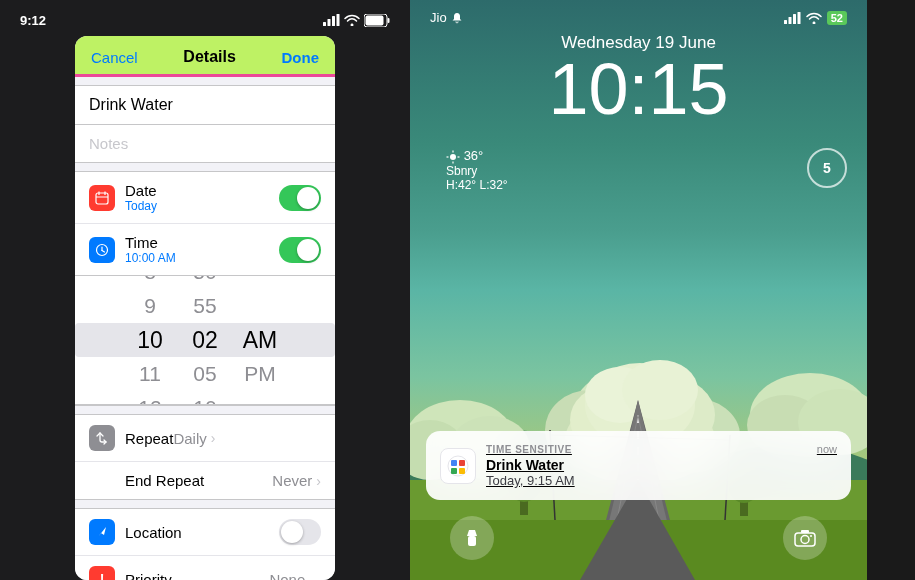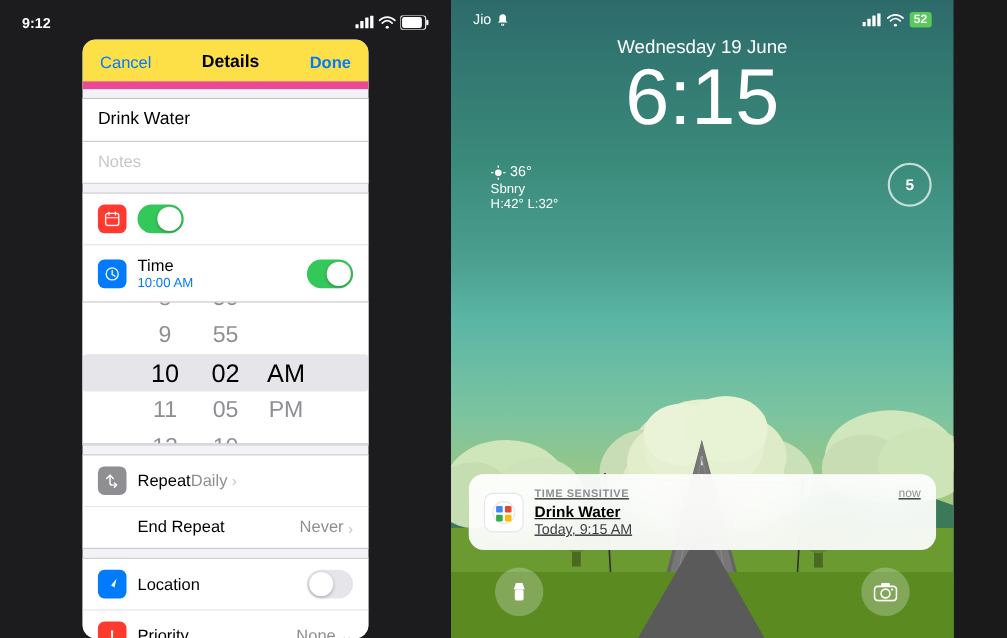--- a/index.html
+++ b/index.html
@@ -47,26 +47,26 @@
       background: #f2f2f7;
       border-radius: 12px;
       flex: 1;
       display: flex;
       flex-direction: column;
       overflow: hidden;
       margin-top: 4px;
     }
 
     .nav-bar {
-      background: #fde047;
+      background: #bef264;
       padding: 12px 16px 8px;
       display: flex;
       align-items: center;
       justify-content: space-between;
-      border-bottom: 7px solid #ec4899;
+      border-bottom: 3px solid #ec4899;
     }
 
     .nav-cancel {
       color: #007aff;
       font-size: 15px;
       cursor: pointer;
     }
 
     .nav-title {
       font-size: 16px;
@@ -477,20 +477,24 @@
     <div class="settings-section">
       <div class="settings-row">
         <div class="row-icon icon-red">
           <svg width="14" height="14" viewBox="0 0 14 14">
             <rect x="1" y="2" width="12" height="11" rx="2" fill="none" stroke="white" stroke-width="1.2"></rect>
             <line x1="4" y1="0.5" x2="4" y2="4" stroke="white" stroke-width="1.2"></line>
             <line x1="10" y1="0.5" x2="10" y2="4" stroke="white" stroke-width="1.2"></line>
             <line x1="1" y1="6" x2="13" y2="6" stroke="white" stroke-width="1"></line>
           </svg>
         </div>
+        <div class="row-label">
+          <span class="row-label-text">Date</span>
+          <span class="row-sub-text">Today</span>
+        </div>
         <div class="toggle"></div>
       </div>
 
       <div class="settings-row">
         <div class="row-icon icon-blue">
           <svg width="14" height="14" viewBox="0 0 14 14">
             <circle cx="7" cy="7" r="5.5" fill="none" stroke="white" stroke-width="1.2"></circle>
             <line x1="7" y1="4" x2="7" y2="7.5" stroke="white" stroke-width="1.2" stroke-linecap="round"></line>
             <line x1="7" y1="7.5" x2="9.5" y2="9" stroke="white" stroke-width="1.2" stroke-linecap="round"></line>
           </svg>
@@ -606,21 +610,21 @@
           <path d="M8 9.5 C7.2 9.5 6.5 10.2 6.5 11 C6.5 11.8 7.2 12.5 8 12.5 C8.8 12.5 9.5 11.8 9.5 11 C9.5 10.2 8.8 9.5 8 9.5Z" fill="white"></path>
           <path d="M3.5 7 C5 5.5 6.5 4.8 8 4.8 C9.5 4.8 11 5.5 12.5 7" fill="none" stroke="white" stroke-width="1.5" stroke-linecap="round"></path>
           <path d="M1 4.5 C3 2.5 5.3 1.5 8 1.5 C10.7 1.5 13 2.5 15 4.5" fill="none" stroke="white" stroke-width="1.5" stroke-linecap="round"></path>
         </svg>
         <div style="background:#5ac85a;border-radius:3px;padding:1px 4px;font-size:11px;font-weight:700;color:white;">52</div>
       </div>
     </div>
 
     <div class="ls-date">Wednesday 19 June</div>
 
-    <div class="ls-time">6:15</div>
+    <div class="ls-time">10:15</div>
 
     <div class="weather-widget">
       <div class="weather-temp">
         <svg width="14" height="14" viewBox="0 0 14 14" style="vertical-align:middle;">
           <circle cx="7" cy="7" r="3" fill="white"></circle>
           <line x1="7" y1="0.5" x2="7" y2="2.5" stroke="white" stroke-width="1.2"></line>
           <line x1="7" y1="11.5" x2="7" y2="13.5" stroke="white" stroke-width="1.2"></line>
           <line x1="0.5" y1="7" x2="2.5" y2="7" stroke="white" stroke-width="1.2"></line>
           <line x1="11.5" y1="7" x2="13.5" y2="7" stroke="white" stroke-width="1.2"></line>
         </svg>

